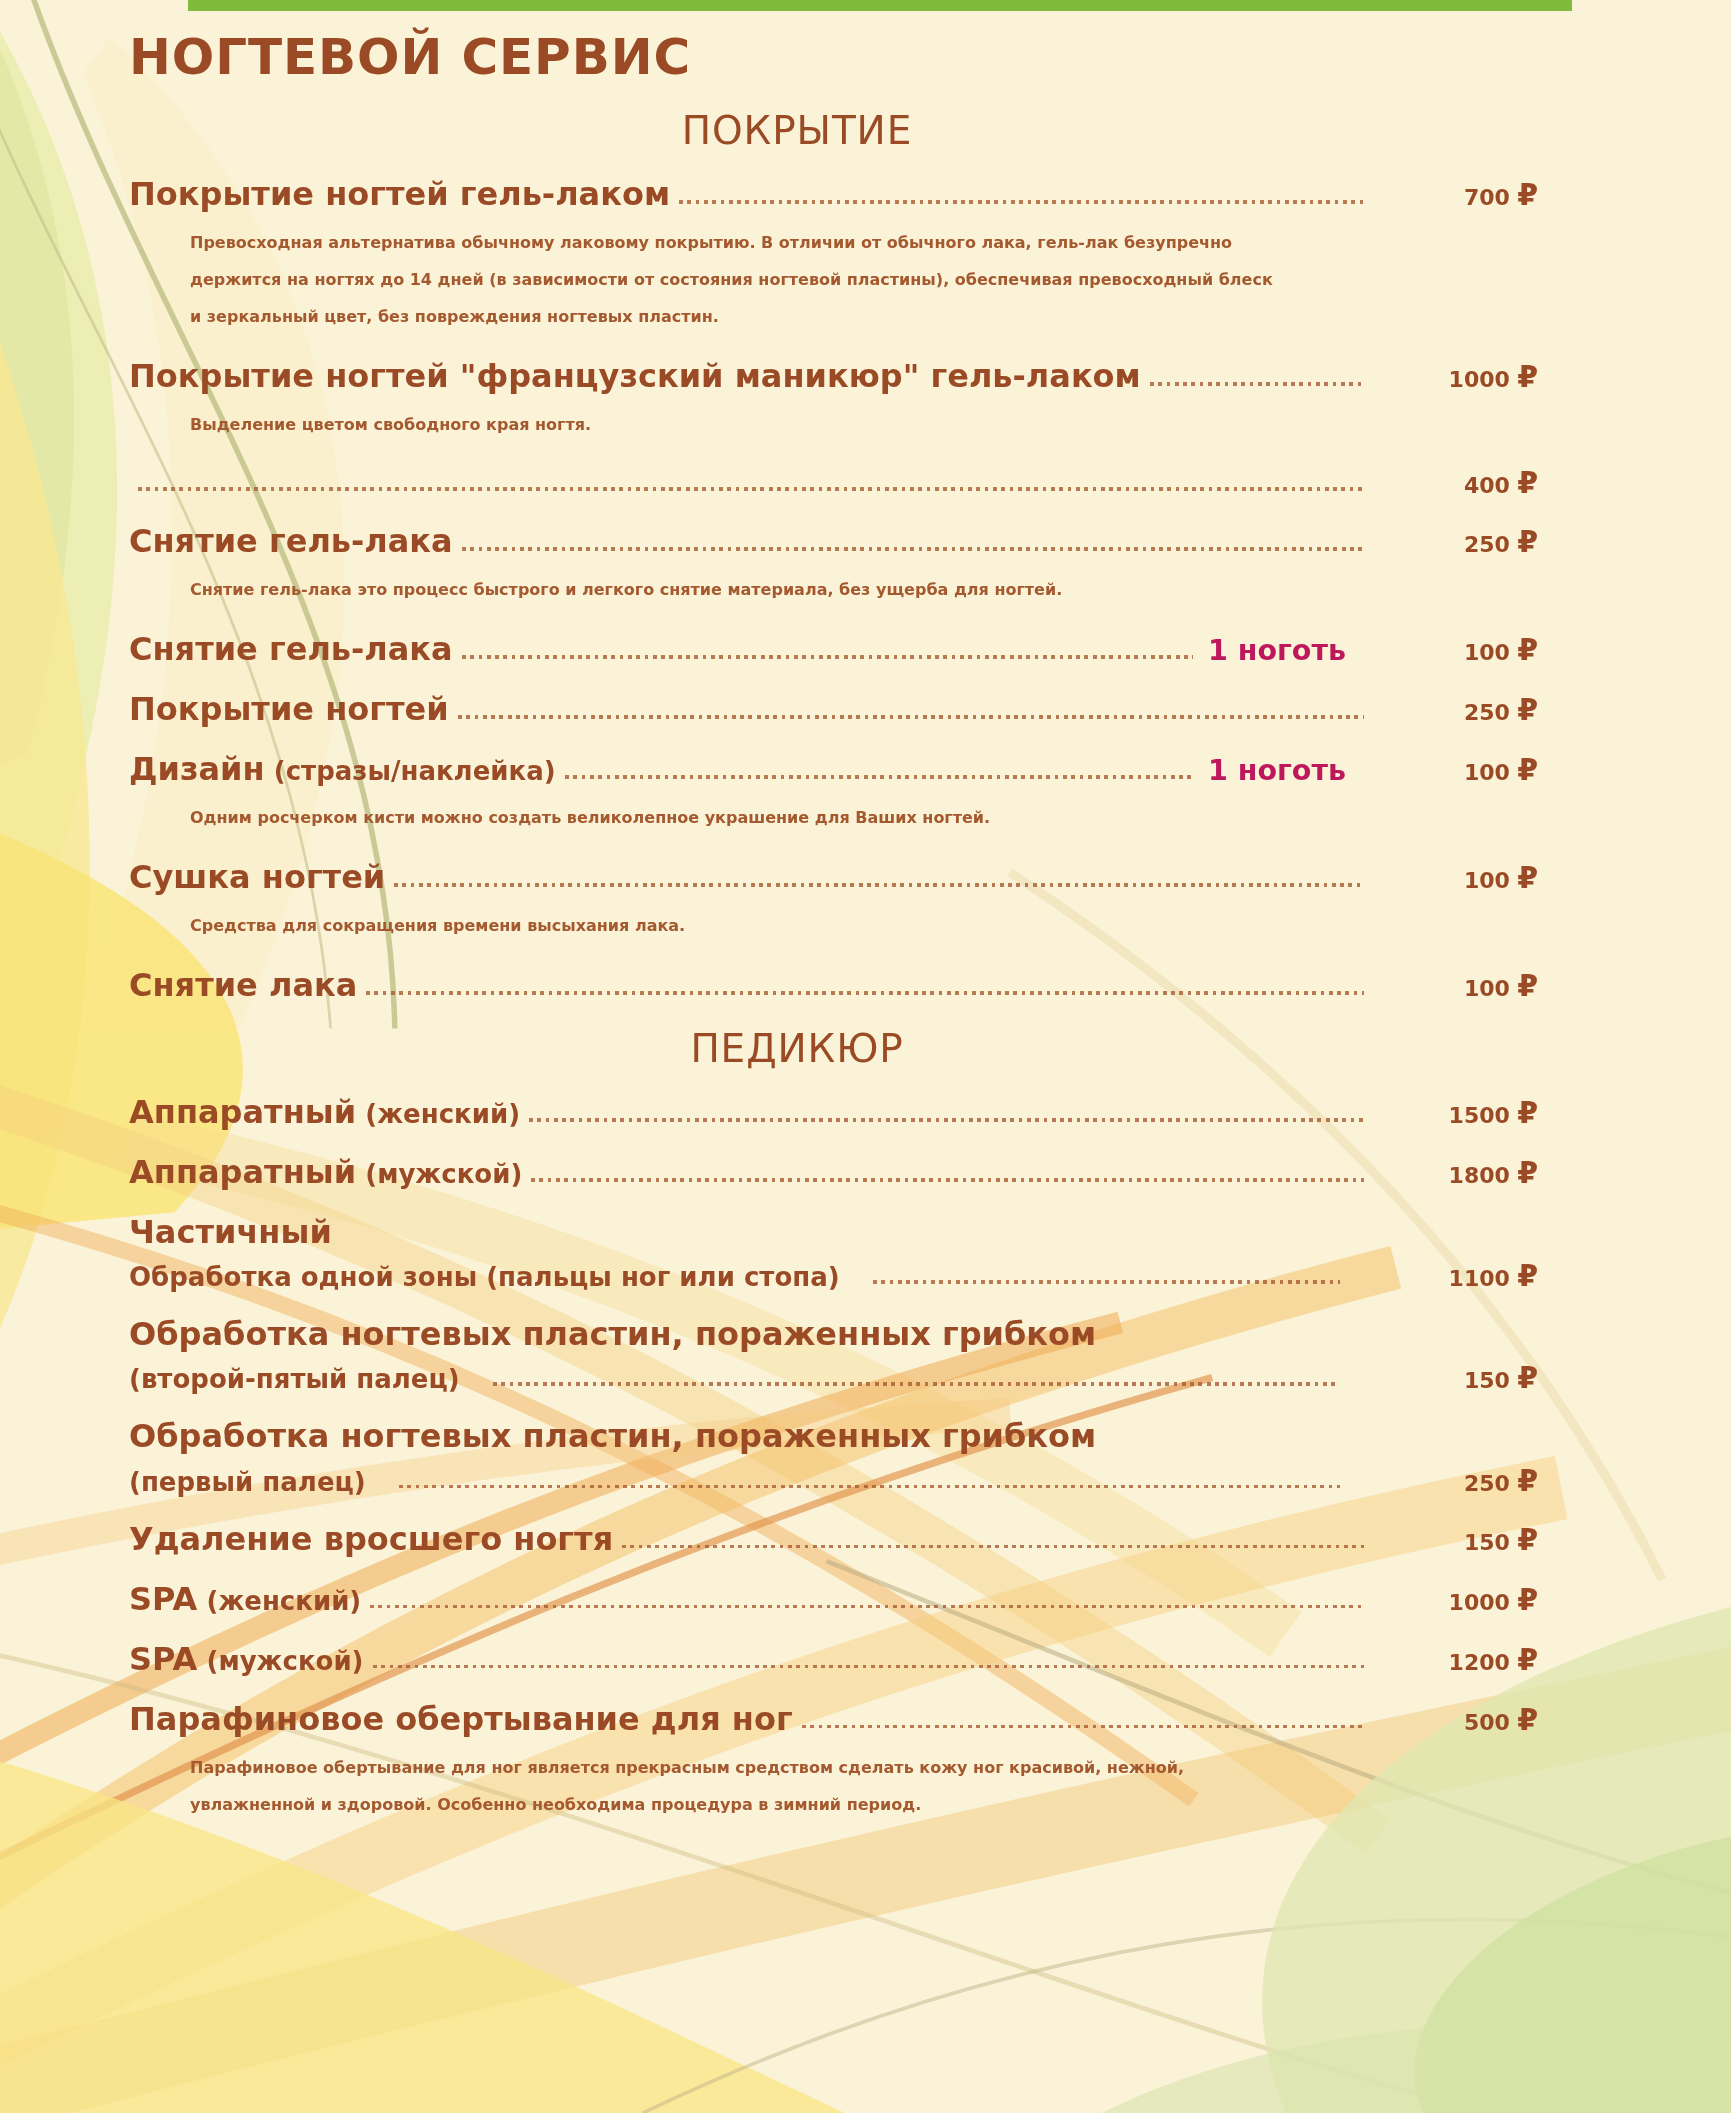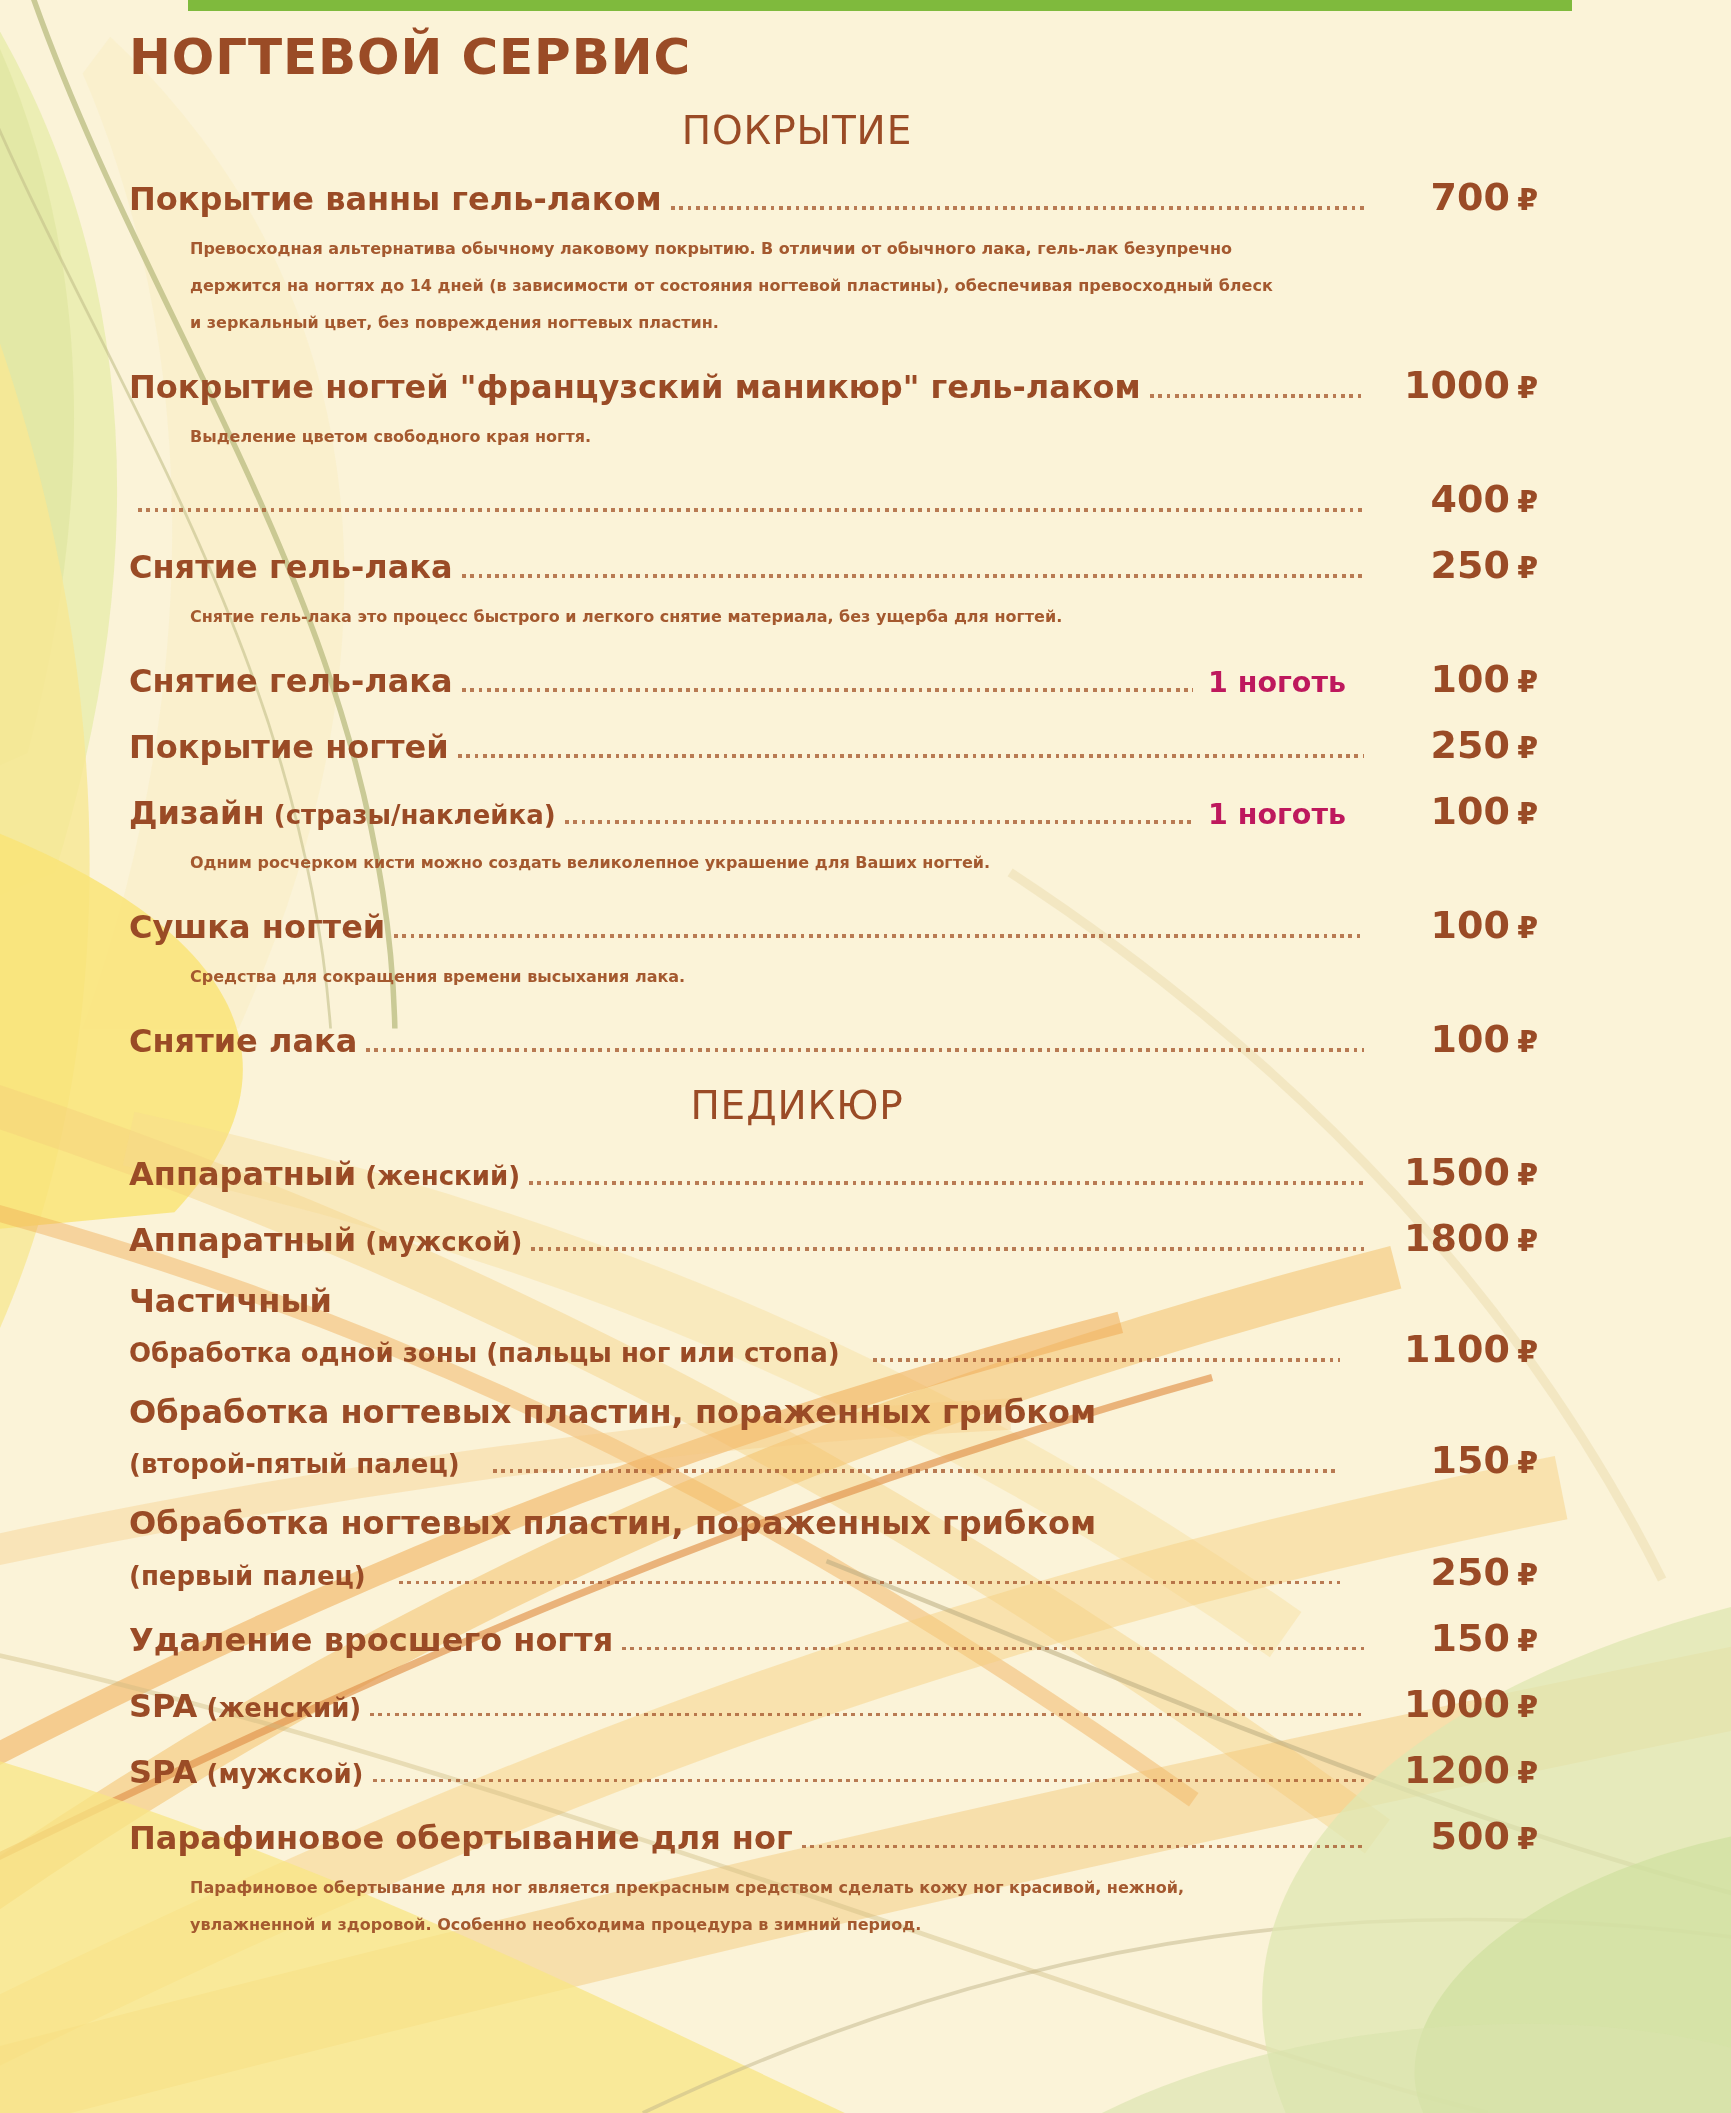--- a/index.html
+++ b/index.html
@@ -55,21 +55,21 @@
   }
   .qualifier{
     font-size:28.5px;font-weight:bold;color:#be185d;
     margin:0 31px 0 1.8px;
   }
   .price{
     display:flex;justify-content:flex-end;align-items:baseline;
     min-width:161px;
     font-weight:bold;color:#9a4b26;
   }
-  .price .price-value{font-size:38px;}
+  .price .price-value{font-size:22px;}
   .price .rub{font-size:30px;margin-left:7.3px;}
   .desc{
     font-size:16px;font-weight:bold;line-height:37px;
     color:#a4592f;
     margin:11px 0 3.7px 61px;
     max-width:1084px;
     white-space:normal;
   }
 </style>
 </head>
@@ -111,21 +111,21 @@
   <path d="M1200,2301 C1400,2200 1700,2180 1885,2230 L1885,2301 Z" fill="#d8e3ab" opacity="0.6"></path>
 </svg>
 
 <div id="accent-bar" style="background: rgb(127, 186, 61);"></div>
 
 <div id="content">
   <h1 class="page-title">НОГТЕВОЙ СЕРВИС</h1>
   <div>
       <h2 class="section-heading">ПОКРЫТИЕ</h2>
       <div class="row">
-        <span class="name">Покрытие ванны гель-лаком</span>
+        <span class="name">Покрытие ногтей гель-лаком</span>
         <span class="leader"></span>
         <span class="price">
           <span class="price-value">700</span>
           <span class="rub">₽</span>
         </span>
       </div>
       <p class="desc">Превосходная альтернатива обычному лаковому покрытию. В отличии от обычного лака, гель-лак безупречно держится на ногтях до 14 дней (в зависимости от состояния ногтевой пластины), обеспечивая превосходный блеск и зеркальный цвет, без повреждения ногтевых пластин.</p>
       <div class="row">
         <span class="name">Покрытие ногтей "французский маникюр" гель-лаком</span>
         <span class="leader"></span>

